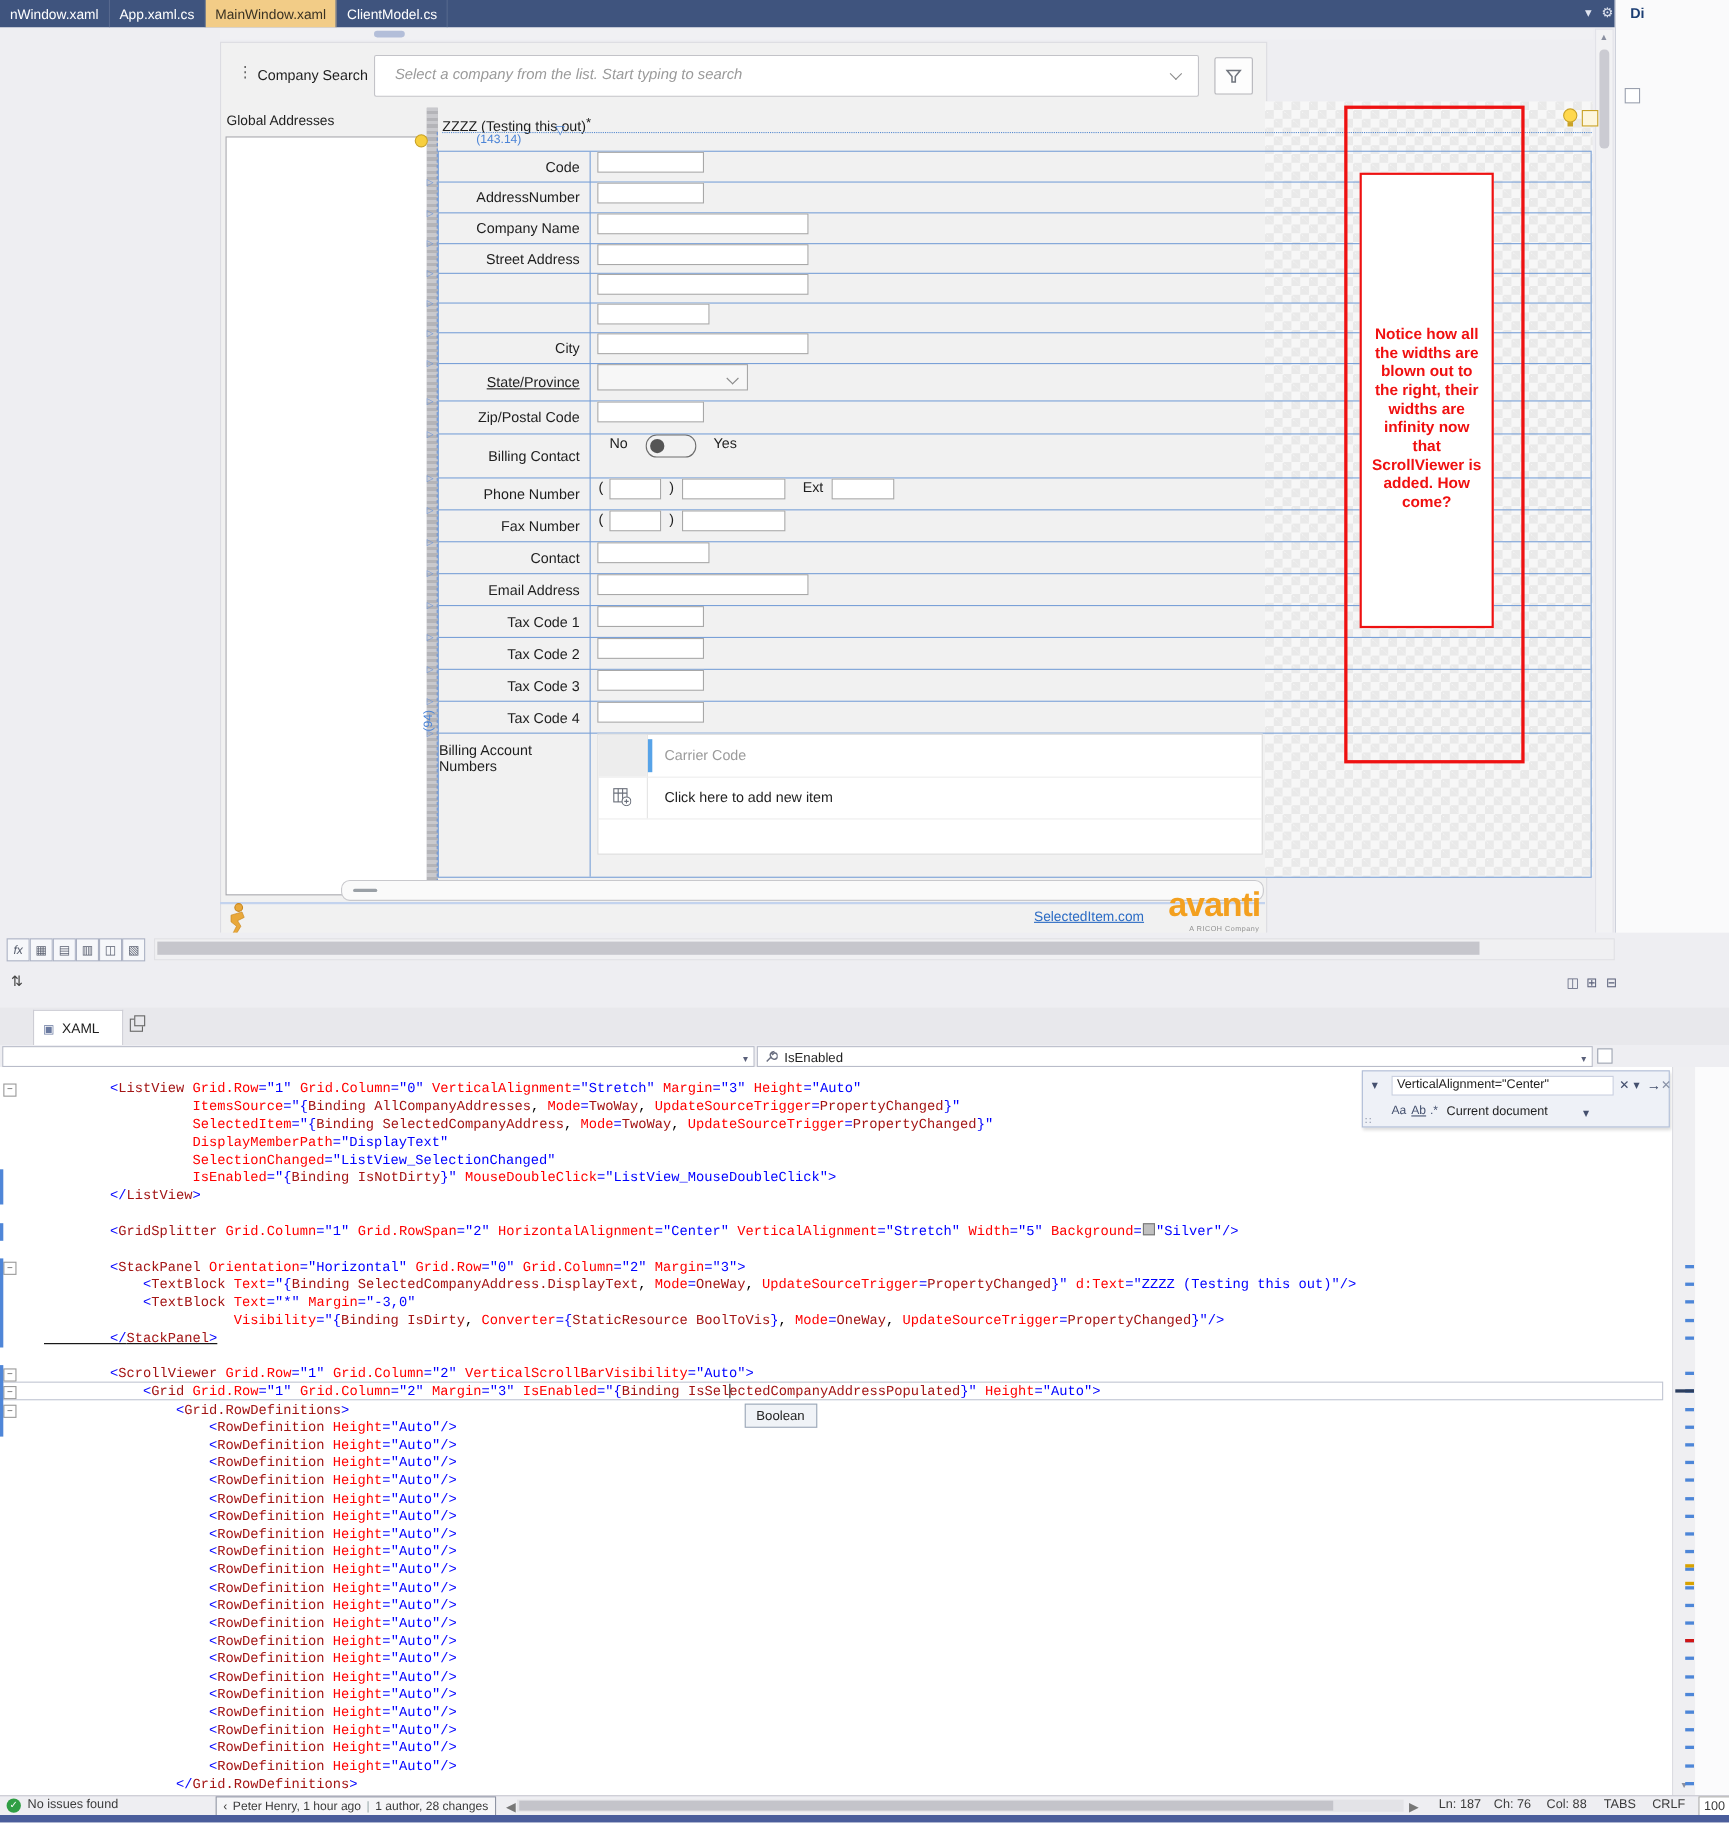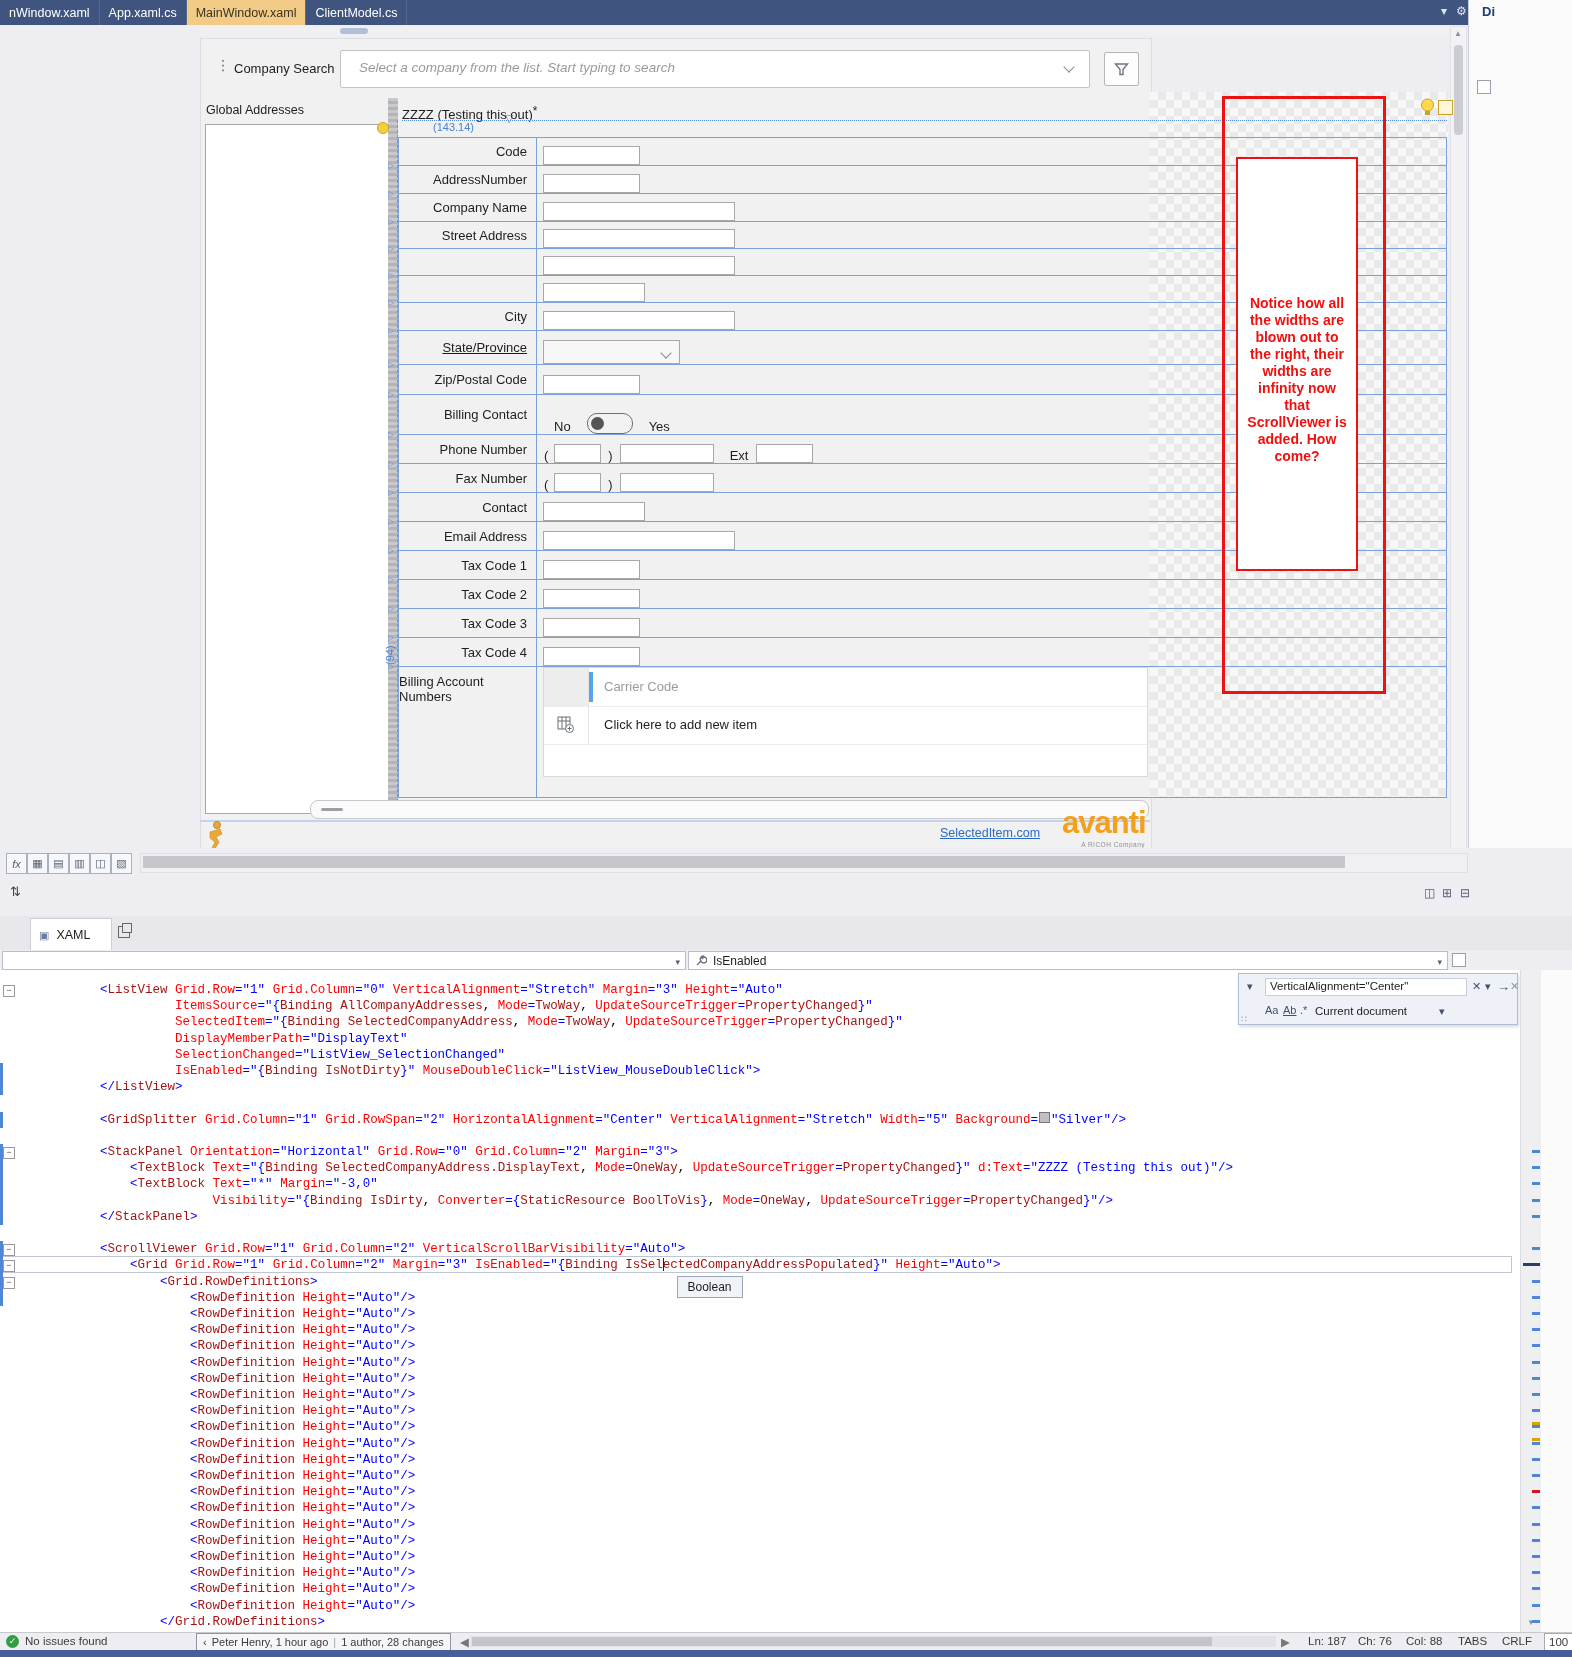--- a/index.html
+++ b/index.html
@@ -46,21 +46,21 @@
   #fh-dotline{position:absolute;left:402px;top:95px;width:1045px;border-top:1px dotted #568ad0;}
   #fh-width{position:absolute;left:430px;top:96px;font-size:11px;color:#4a83d6;background:#f1f1f1;padding:0 3px;}
   #fh-tri{position:absolute;left:505px;top:87px;color:#4a83d6;font-size:11px;}
   #fh-height{position:absolute;left:384px;top:640px;font-size:11px;color:#4a83d6;transform:rotate(-90deg);transform-origin:left top;}
   .pin{position:absolute;left:377px;top:97px;width:10px;height:10px;border-radius:50%;background:#f7cf3e;border:1px solid #c9a227;}
   
   #form-rows{position:absolute;left:398px;top:112px;width:1049px;height:661px;border:1px solid #7aa1d8;box-sizing:border-box;}
   #col-divider{position:absolute;left:137px;top:0;bottom:0;width:0;border-left:1px solid #7aa1d8;}
   .frow{position:relative;border-bottom:1px solid #7aa1d8;box-sizing:border-box;}
   .flabel{position:absolute;left:0;top:0;bottom:0;width:128px;display:flex;align-items:center;justify-content:flex-end;font-size:13px;color:#1e1e1e;}
-  .fcontent{position:absolute;left:137px;top:0;bottom:0;right:0;display:flex;align-items:flex-end;}
+  .fcontent{position:absolute;left:137px;top:0;bottom:0;right:0;display:flex;align-items:flex-start;}
   .tb{background:#fff;border:1px solid #a8a8a8;height:17px;box-sizing:content-box;}
   .rowtri{position:absolute;left:-11px;bottom:-5px;color:#6b93d6;font-size:8px;}
   .seltext{font-size:13px;color:#1e1e1e;}
   .toggle-pill{width:44px;height:19px;border:1px solid #6e6e6e;border-radius:10px;background:#f2f2f2;position:relative;}
   .toggle-knob{position:absolute;left:3px;top:2.5px;width:13px;height:13px;border-radius:50%;background:#555;}
   .combo-chev{position:absolute;right:9px;top:8px;}
   
   #bgrid{position:absolute;left:144px;top:0;width:605px;height:110px;background:#fff;border:1px solid #dadada;box-sizing:border-box;}
   #bg-gutter{position:absolute;left:0;top:0;width:44px;height:76px;border-right:1px solid #e4e4e4;}
   #bg-gutter-h{position:absolute;left:0;top:0;width:44px;height:38px;background:#ededed;}
@@ -449,21 +449,21 @@
         <div class="cl" style="top: 76.8px;">                  <span style="color:#ff0000">SelectionChanged</span><span style="color:#0000ff">=</span><span style="color:#0000ff">"ListView_SelectionChanged"</span></div>
         <div class="cl" style="top: 93px;">                  <span style="color:#ff0000">IsEnabled</span><span style="color:#0000ff">=</span><span style="color:#0000ff">"</span><span style="color:#0000ff">{</span><span style="color:#a31515">Binding</span> <span style="color:#a31515">IsNotDirty</span><span style="color:#0000ff">}</span><span style="color:#0000ff">"</span> <span style="color:#ff0000">MouseDoubleClick</span><span style="color:#0000ff">=</span><span style="color:#0000ff">"ListView_MouseDoubleClick"</span><span style="color:#0000ff">&gt;</span></div>
         <div class="cl" style="top: 109.2px;">        <span style="color:#0000ff">&lt;/</span><span style="color:#a31515">ListView</span><span style="color:#0000ff">&gt;</span></div>
         <div class="cl" style="top: 125.4px;"></div>
         <div class="cl" style="top: 141.6px;">        <span style="color:#0000ff">&lt;</span><span style="color:#a31515">GridSplitter</span> <span style="color:#ff0000">Grid.Column</span><span style="color:#0000ff">=</span><span style="color:#0000ff">"1"</span> <span style="color:#ff0000">Grid.RowSpan</span><span style="color:#0000ff">=</span><span style="color:#0000ff">"2"</span> <span style="color:#ff0000">HorizontalAlignment</span><span style="color:#0000ff">=</span><span style="color:#0000ff">"Center"</span> <span style="color:#ff0000">VerticalAlignment</span><span style="color:#0000ff">=</span><span style="color:#0000ff">"Stretch"</span> <span style="color:#ff0000">Width</span><span style="color:#0000ff">=</span><span style="color:#0000ff">"5"</span> <span style="color:#ff0000">Background</span><span style="color:#0000ff">=</span><span class="swatch"></span><span style="color:#0000ff">"Silver"</span><span style="color:#0000ff">/&gt;</span></div>
         <div class="cl" style="top: 157.8px;"></div>
         <div class="cl" style="top: 174px;">        <span style="color:#0000ff">&lt;</span><span style="color:#a31515">StackPanel</span> <span style="color:#ff0000">Orientation</span><span style="color:#0000ff">=</span><span style="color:#0000ff">"Horizontal"</span> <span style="color:#ff0000">Grid.Row</span><span style="color:#0000ff">=</span><span style="color:#0000ff">"0"</span> <span style="color:#ff0000">Grid.Column</span><span style="color:#0000ff">=</span><span style="color:#0000ff">"2"</span> <span style="color:#ff0000">Margin</span><span style="color:#0000ff">=</span><span style="color:#0000ff">"3"</span><span style="color:#0000ff">&gt;</span></div>
         <div class="cl" style="top: 190.2px;">            <span style="color:#0000ff">&lt;</span><span style="color:#a31515">TextBlock</span> <span style="color:#ff0000">Text</span><span style="color:#0000ff">=</span><span style="color:#0000ff">"</span><span style="color:#0000ff">{</span><span style="color:#a31515">Binding</span> <span style="color:#a31515">SelectedCompanyAddress.DisplayText</span><span style="color:#000">,</span> <span style="color:#ff0000">Mode</span><span style="color:#0000ff">=</span><span style="color:#a31515">OneWay</span><span style="color:#000">,</span> <span style="color:#ff0000">UpdateSourceTrigger</span><span style="color:#0000ff">=</span><span style="color:#a31515">PropertyChanged</span><span style="color:#0000ff">}</span><span style="color:#0000ff">"</span> <span style="color:#ff0000">d:Text</span><span style="color:#0000ff">=</span><span style="color:#0000ff">"ZZZZ (Testing this out)"</span><span style="color:#0000ff">/&gt;</span></div>
         <div class="cl" style="top: 206.4px;">            <span style="color:#0000ff">&lt;</span><span style="color:#a31515">TextBlock</span> <span style="color:#ff0000">Text</span><span style="color:#0000ff">=</span><span style="color:#0000ff">"*"</span> <span style="color:#ff0000">Margin</span><span style="color:#0000ff">=</span><span style="color:#0000ff">"-3,0"</span></div>
         <div class="cl" style="top: 222.6px;">                       <span style="color:#ff0000">Visibility</span><span style="color:#0000ff">=</span><span style="color:#0000ff">"</span><span style="color:#0000ff">{</span><span style="color:#a31515">Binding</span> <span style="color:#a31515">IsDirty</span><span style="color:#000">,</span> <span style="color:#ff0000">Converter</span><span style="color:#0000ff">=</span><span style="color:#0000ff">{</span><span style="color:#a31515">StaticResource</span> <span style="color:#a31515">BoolToVis</span><span style="color:#0000ff">}</span><span style="color:#000">,</span> <span style="color:#ff0000">Mode</span><span style="color:#0000ff">=</span><span style="color:#a31515">OneWay</span><span style="color:#000">,</span> <span style="color:#ff0000">UpdateSourceTrigger</span><span style="color:#0000ff">=</span><span style="color:#a31515">PropertyChanged</span><span style="color:#0000ff">}</span><span style="color:#0000ff">"</span><span style="color:#0000ff">/&gt;</span></div>
-        <div class="cl" style="top: 238.8px;">        <span style="color:#0000ff">&lt;/</span><span style="color:#a31515">StackPanel</span><span style="color:#0000ff">&gt;</span></div>
+        <div class="cl" style="top: 238.8px; text-decoration: underline;">        <span style="color:#0000ff">&lt;/</span><span style="color:#a31515">StackPanel</span><span style="color:#0000ff">&gt;</span></div>
         <div class="cl" style="top: 255px;"></div>
         <div class="cl" style="top: 271.2px;">        <span style="color:#0000ff">&lt;</span><span style="color:#a31515">ScrollViewer</span> <span style="color:#ff0000">Grid.Row</span><span style="color:#0000ff">=</span><span style="color:#0000ff">"1"</span> <span style="color:#ff0000">Grid.Column</span><span style="color:#0000ff">=</span><span style="color:#0000ff">"2"</span> <span style="color:#ff0000">VerticalScrollBarVisibility</span><span style="color:#0000ff">=</span><span style="color:#0000ff">"Auto"</span><span style="color:#0000ff">&gt;</span></div>
         <div class="cl" style="top: 287.4px;">            <span style="color:#0000ff">&lt;</span><span style="color:#a31515">Grid</span> <span style="color:#ff0000">Grid.Row</span><span style="color:#0000ff">=</span><span style="color:#0000ff">"1"</span> <span style="color:#ff0000">Grid.Column</span><span style="color:#0000ff">=</span><span style="color:#0000ff">"2"</span> <span style="color:#ff0000">Margin</span><span style="color:#0000ff">=</span><span style="color:#0000ff">"3"</span> <span style="color:#ff0000">IsEnabled</span><span style="color:#0000ff">=</span><span style="color:#0000ff">"</span><span style="color:#0000ff">{</span><span style="color:#a31515">Binding</span> <span style="color:#a31515">IsSelectedCompanyAddressPopulated</span><span style="color:#0000ff">}</span><span style="color:#0000ff">"</span> <span style="color:#ff0000">Height</span><span style="color:#0000ff">=</span><span style="color:#0000ff">"Auto"</span><span style="color:#0000ff">&gt;</span></div>
         <div class="cl" style="top: 303.6px;">                <span style="color:#0000ff">&lt;</span><span style="color:#a31515">Grid.RowDefinitions</span><span style="color:#0000ff">&gt;</span></div>
         <div class="cl" style="top: 319.8px;">                    <span style="color:#0000ff">&lt;</span><span style="color:#a31515">RowDefinition</span> <span style="color:#ff0000">Height</span><span style="color:#0000ff">=</span><span style="color:#0000ff">"Auto"</span><span style="color:#0000ff">/&gt;</span></div>
         <div class="cl" style="top: 336px;">                    <span style="color:#0000ff">&lt;</span><span style="color:#a31515">RowDefinition</span> <span style="color:#ff0000">Height</span><span style="color:#0000ff">=</span><span style="color:#0000ff">"Auto"</span><span style="color:#0000ff">/&gt;</span></div>
         <div class="cl" style="top: 352.2px;">                    <span style="color:#0000ff">&lt;</span><span style="color:#a31515">RowDefinition</span> <span style="color:#ff0000">Height</span><span style="color:#0000ff">=</span><span style="color:#0000ff">"Auto"</span><span style="color:#0000ff">/&gt;</span></div>
         <div class="cl" style="top: 368.4px;">                    <span style="color:#0000ff">&lt;</span><span style="color:#a31515">RowDefinition</span> <span style="color:#ff0000">Height</span><span style="color:#0000ff">=</span><span style="color:#0000ff">"Auto"</span><span style="color:#0000ff">/&gt;</span></div>
         <div class="cl" style="top: 384.6px;">                    <span style="color:#0000ff">&lt;</span><span style="color:#a31515">RowDefinition</span> <span style="color:#ff0000">Height</span><span style="color:#0000ff">=</span><span style="color:#0000ff">"Auto"</span><span style="color:#0000ff">/&gt;</span></div>
         <div class="cl" style="top: 400.8px;">                    <span style="color:#0000ff">&lt;</span><span style="color:#a31515">RowDefinition</span> <span style="color:#ff0000">Height</span><span style="color:#0000ff">=</span><span style="color:#0000ff">"Auto"</span><span style="color:#0000ff">/&gt;</span></div>

